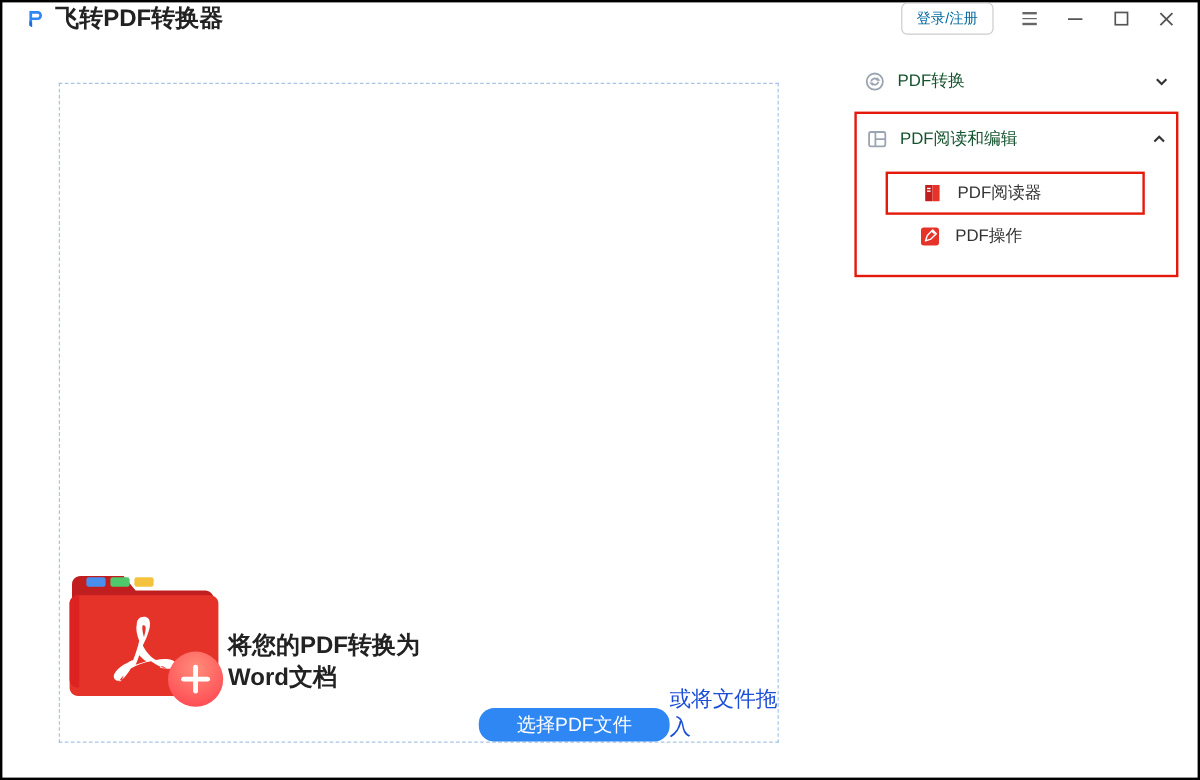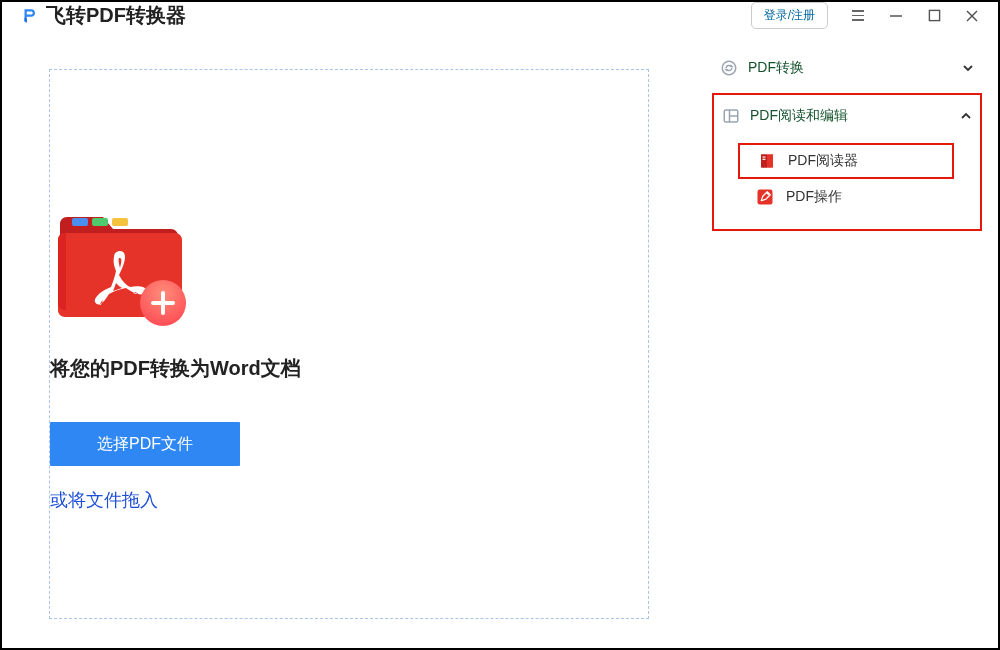--- a/index.html
+++ b/index.html
@@ -8,35 +8,35 @@
 .title-left{display:flex;align-items:center;gap:8px}
 .logo{width:18px;height:20px}
 .app-title{font-size:20px;font-weight:bold;color:#222}
 .title-right{display:flex;align-items:center;gap:22px}
 .login-btn{border:1px solid #ccc;border-radius:5px;padding:4px 12px;font-size:12px;color:#0369a1;background:#fff;cursor:pointer}
 .tb-icon{width:16px;height:16px;display:flex;align-items:center;justify-content:center;color:#555;cursor:pointer}
 .hamburger{display:flex;flex-direction:column;gap:3px}
 .hamburger span{display:block;width:12px;height:1.5px;background:#666}
 .body-area{flex:1;display:flex}
 .main-panel{flex:1;display:flex;justify-content:center;align-items:flex-start;padding:40px 30px}
-.dropzone{width:600px;height:550px;border:1px dashed #a9c4e6;background:#fff;display:flex;flex-direction:column;align-items:flex-start;padding-top:130px}
+.dropzone{width:600px;height:550px;border:1px dashed #a9c4e6;background:#fff;display:flex;flex-direction:row;align-items:flex-end;padding-top:130px}
 .folder-wrap{position:relative;width:140px;height:130px;margin-bottom:25px}
 .heading{font-size:20px;font-weight:bold;color:#222;margin-bottom:40px}
-.choose-btn{width:190px;height:44px;background:#2e87f3;color:#fff;border:none;border-radius:1px;font-size:16px;cursor:pointer}
+.choose-btn{width:190px;height:28px;background:#2e87f3;color:#fff;border:none;border-radius:13px;font-size:16px;cursor:pointer}
 .hint{margin-top:22px;font-size:18px;color:#1d4ed8}
 .sidebar{width:302px;border-left:0px;padding:18px 16px}
 .menu-item{height:42px;display:flex;align-items:center;justify-content:space-between;padding:0 8px;cursor:pointer}
 .menu-left{display:flex;align-items:center;gap:10px}
 .menu-icon{width:18px;height:18px}
 .menu-label{font-size:14px;font-weight:normal;color:#14532d}
 .chev{color:#333;font-size:12px}
 .red-group{border:2px solid #e4190c;padding-bottom:14px;margin-top:4px}
 .red-group .menu-item{margin:0;margin-bottom:6px}
 .sub-items{padding:0 0 0 24px}
-.sub-item{height:36px;display:flex;align-items:center;gap:12px;padding-left:18px;cursor:pointer;font-size:14px;color:#333}
+.sub-item{height:36px;display:flex;align-items:center;gap:12px;padding-left:28px;cursor:pointer;font-size:14px;color:#333}
 .sub-item.active{border:2px solid #e4190c;margin-right:26px}
 .sub-icon{width:18px;height:18px}
 </style>
 </head>
 <body>
 
 <div class="titlebar">
   <div class="title-left">
     <svg class="logo" viewBox="0 0 24 24">
         <path fill="#2e87f3" d="M6 3h9c3 0 5 2 5 5s-2 5-5 5h-6v8l-3-2V3zm3 3v4h6c1.2 0 2-.8 2-2s-.8-2-2-2H9z"></path>

